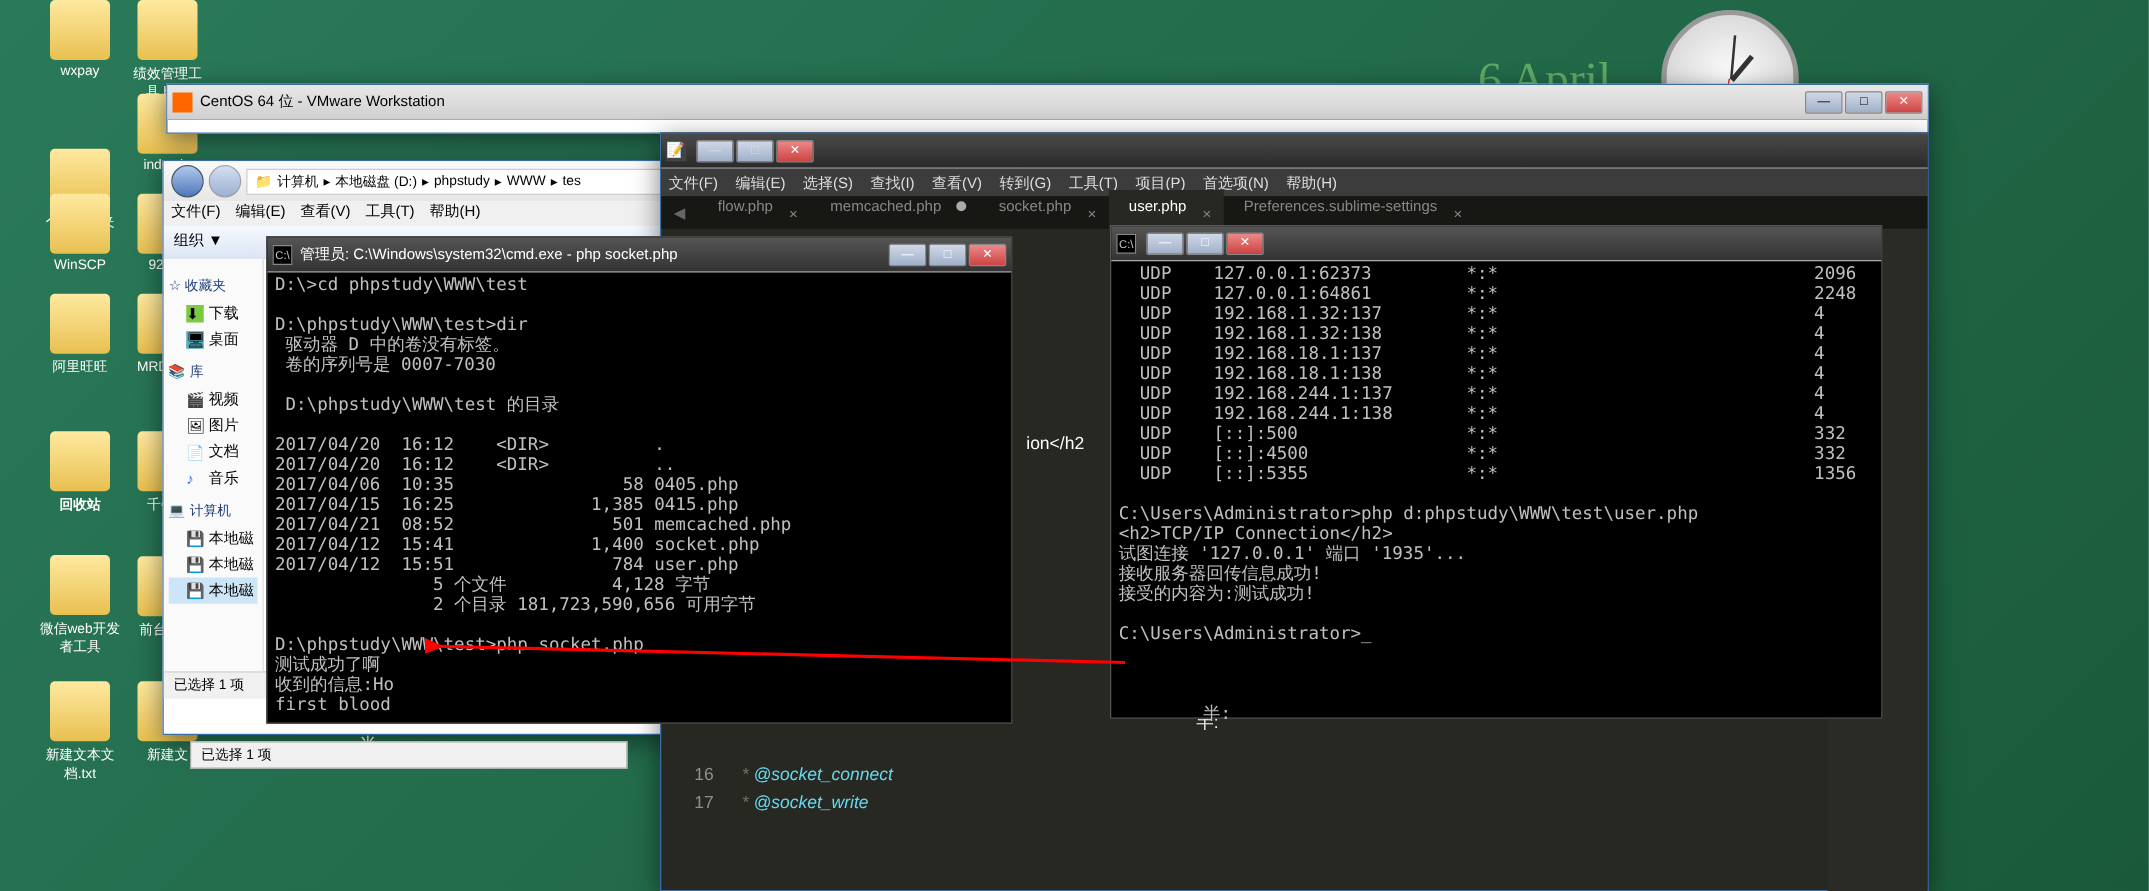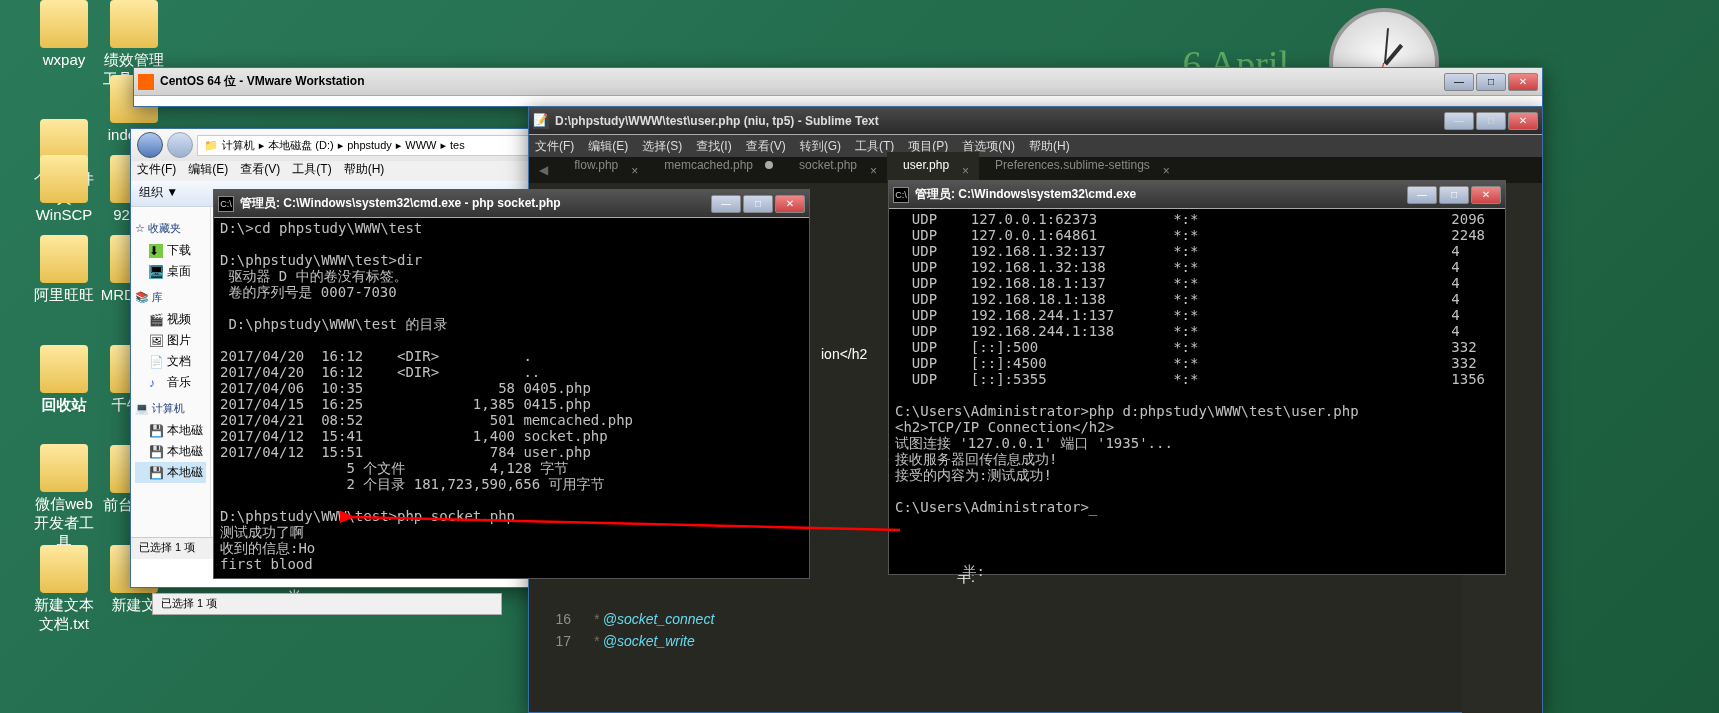--- a/index.html
+++ b/index.html
@@ -1,34 +1,34 @@
 <!DOCTYPE html>
 <html><head>
 <meta charset="utf-8">
 <style>
 * { margin: 0; padding: 0; box-sizing: border-box; font-family: "Segoe UI", "Microsoft YaHei", sans-serif; }
 body { width: 1719px; height: 713px; background: linear-gradient(135deg, #2a7a5a 0%, #1a5a3a 100%); position: relative; overflow: hidden; }
 
 
-.desktop-icon { position: absolute; width: 72px; text-align: center; color: white; font-size: 15px; }
+.desktop-icon { position: absolute; width: 72px; text-align: center; color: white; font-size: 11px; }
 .desktop-icon .ico { width: 48px; height: 48px; margin: 0 auto 3px; border-radius: 4px; }
 .folder-ico { background: linear-gradient(#ffe9a0, #e8c050); }
 
 
 .clock { position: absolute; right: 280px; top: 8px; width: 110px; height: 110px; border-radius: 50%; background: radial-gradient(#fff, #ccc); border: 4px solid #999; }
 .clock .hand { position: absolute; left: 50%; top: 50%; background: #333; transform-origin: 0 0; }
 .clock .h { width: 25px; height: 4px; transform: rotate(-50deg); }
 .clock .m { width: 35px; height: 2px; transform: rotate(-85deg); }
 .clock .s { width: 40px; height: 1px; background: red; transform: rotate(100deg); }
 
 
 .window { position: absolute; border: 1px solid #3a6ea5; background: #fff; box-shadow: 0 5px 20px rgba(0,0,0,0.5); }
 .titlebar { background: linear-gradient(#e8e8e8, #d0d0d0); height: 28px; display: flex; align-items: center; padding: 0 4px; font-size: 12px; color: #000; border-bottom: 1px solid #aaa; }
 .titlebar .icon { width: 16px; height: 16px; margin-right: 6px; }
-.titlebar .title { flex: 1; font-weight: bold; }
+.titlebar .title { flex: 1; }
 .winbtns { display: flex; }
 .winbtn { width: 30px; height: 18px; background: linear-gradient(#d0d8e8, #a0b0c8); border: 1px solid #888; margin-left: 2px; font-size: 10px; text-align: center; line-height: 16px; border-radius: 2px; }
 .winbtn.close { background: linear-gradient(#e88, #c44); color: #fff; }
 
 
 .vmware { left: 133px; top: 67px; width: 1410px; height: 40px; }
 .menubar { height: 22px; background: #f0f0f0; font-size: 12px; padding: 0 6px; display: flex; align-items: center; gap: 14px; }
 
 
 .explorer { left: 130px; top: 128px; width: 500px; height: 460px; background: #fff; }
@@ -233,21 +233,20 @@
           <span>本地磁</span>
         </div>
     </div>
   </div>
   <div class="statusbar">已选择 1 项</div>
 </div>
 
 <div class="window sublime">
   <div class="titlebar">
     <div class="icon" style="background:#444">📝</div>
-    <span class="title">D:\phpstudy\WWW\test\user.php (niu, tp5) - Sublime Text</span>
     <div class="winbtns">
       <div class="winbtn">—</div>
       <div class="winbtn">□</div>
       <div class="winbtn close">✕</div>
     </div>
   </div>
   <div class="menubar">
     <span>文件(F)</span>
     <span>编辑(E)</span>
     <span>选择(S)</span>
@@ -314,21 +313,20 @@
 测试成功了啊
 收到的信息:Ho
 first blood
 
         半:</div>
 </div>
 
 <div class="cmd cmd2">
   <div class="titlebar">
     <div class="icon">C:\</div>
-    <span class="title">管理员: C:\Windows\system32\cmd.exe</span>
     <div class="winbtns">
       <div class="winbtn">—</div>
       <div class="winbtn">□</div>
       <div class="winbtn close">✕</div>
     </div>
   </div>
   <div class="cmd-body" id="cmd2-body">  UDP    127.0.0.1:62373         *:*                              2096
   UDP    127.0.0.1:64861         *:*                              2248
   UDP    192.168.1.32:137        *:*                              4
   UDP    192.168.1.32:138        *:*                              4

